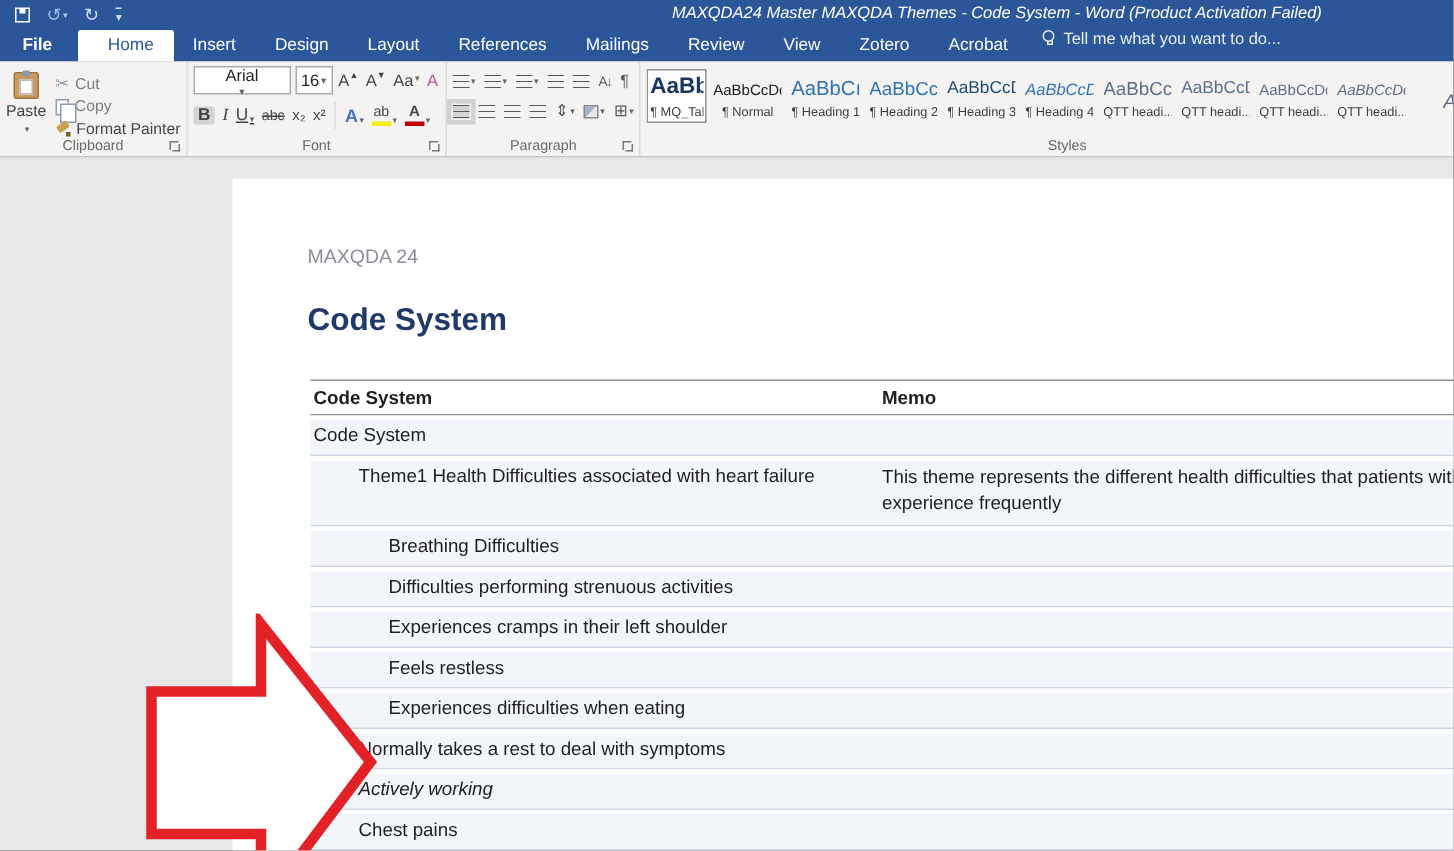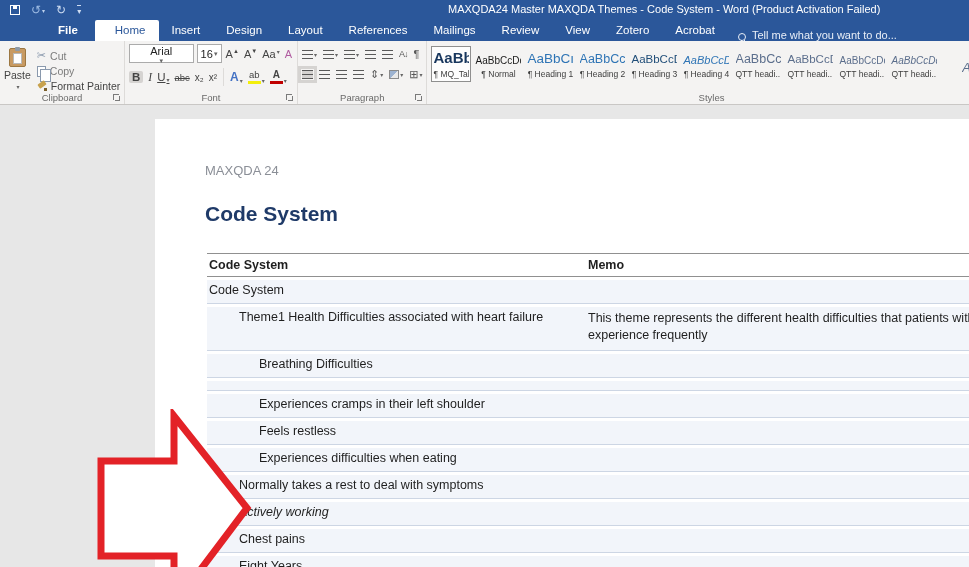--- a/index.html
+++ b/index.html
@@ -12,28 +12,28 @@
   
   .titlebar { position:absolute; left:0; top:0; width:100%; height:20px; background:#2b579a; }
   .qat { position:absolute; left:10px; top:1px; display:flex; align-items:center; gap:11px; height:18px; }
   .qat-btn { display:flex; align-items:center; color:#fff; font-size:11px; cursor:default; }
   .floppy { width:10px; height:10px; border:1.4px solid #fff; position:relative; }
   .floppy::before { content:""; position:absolute; top:0; left:2px; width:4px; height:3px; background:#fff; }
   .undo-glyph { color:#9dbbe3; font-size:12px; }
   .redo-glyph { color:#cfddf2; font-size:12px; }
   .tiny-caret { font-size:6px; color:#bcd0ec; margin-left:1px; }
   .qat-more { color:#cfddf2; font-size:8px; border-top:1px solid #cfddf2; padding-top:1px; }
-  .win-title { position:absolute; left:448px; top:3px; color:#fff; font-size:11px; white-space:nowrap; }
+  .win-title { position:absolute; left:448px; top:3px; color:#fff; font-size:11px; white-space:nowrap;font-style:italic; }
 
   
   .tabsrow { position:absolute; left:0; top:20px; width:100%; height:21px; background:#2b579a; display:flex; align-items:stretch; }
   .tab { color:#fff; font-size:11.5px; padding:4px 13px 0 13px; white-space:nowrap; }
   .tab.file { font-weight:bold; padding:4px 15px 0 15px; }
   .tab.active { background:#fff; color:#2b579a; border-radius:2px 2px 0 0; margin-left:2px;padding-left:20px; }
-  .tellme { display:flex; align-items:flex-end; gap:6px; color:#e8eef7; font-size:11px; padding:0 10px; white-space:nowrap; }
+  .tellme { display:flex; align-items:flex-start; gap:6px; color:#e8eef7; font-size:11px; padding:0 10px; white-space:nowrap; }
   .bulb { width:8px; height:8px; border:1px solid #e8eef7; border-radius:50%; position:relative; flex:0 0 auto; }
   .bulb::after { content:""; position:absolute; left:2px; bottom:-3px; width:2px; height:2px; border-bottom:1px solid #e8eef7; border-left:1px solid #e8eef7; border-right:1px solid #e8eef7; }
 
   
   .ribbon { position:absolute; left:0; top:41px; width:100%; height:64px; background:#f4f3f2; border-bottom:1px solid #c9c7c5; display:flex; }
   .rgroup { position:relative; height:100%; border-right:1px solid #dddbd9; padding:3px 4px 14px 4px; }
   .rgroup-label { position:absolute; left:0; right:0; bottom:1px; text-align:center; font-size:9.5px; color:#6a6a6a; }
   .launcher { position:absolute; right:3px; bottom:2px; width:8px; height:8px; }
   .launcher::before { content:""; position:absolute; left:0; top:0; width:5px; height:5px; border-left:1px solid #7a7a7a; border-top:1px solid #7a7a7a; }
   .launcher::after { content:""; position:absolute; right:1px; bottom:1px; width:4px; height:4px; border-right:1.4px solid #7a7a7a; border-bottom:1.4px solid #7a7a7a; }
@@ -125,21 +125,21 @@
           <span class="redo-glyph">↻</span>
         </span>
       <span class="qat-btn">
           <span class="qat-more">▾</span>
         </span>
     </div>
     <div class="win-title">MAXQDA24 Master MAXQDA Themes - Code System - Word (Product Activation Failed)</div>
   </div>
 
   <div class="tabsrow">
-    <div style="display:flex;margin-left:43px;">
+    <div style="display:flex;">
 
         <div class="tab file">File</div>
 
         <div class="tab active">Home</div>
 
         <div class="tab">Insert</div>
 
         <div class="tab">Design</div>
 
         <div class="tab">Layout</div>
@@ -386,20 +386,21 @@
                 <div class="memo-line">experience frequently</div>
               </div>
             </div>
 
             <div class="t-row">
               <div class="c1" style="padding-left: 52px;">Breathing Difficulties</div>
               <div class="c2"></div>
             </div>
 
             <div class="t-row">
+              <div class="c1" style="padding-left: 52px;">Difficulties performing strenuous activities</div>
               <div class="c2"></div>
             </div>
 
             <div class="t-row">
               <div class="c1" style="padding-left: 52px;">Experiences cramps in their left shoulder</div>
               <div class="c2"></div>
             </div>
 
             <div class="t-row">
               <div class="c1" style="padding-left: 52px;">Feels restless</div>

